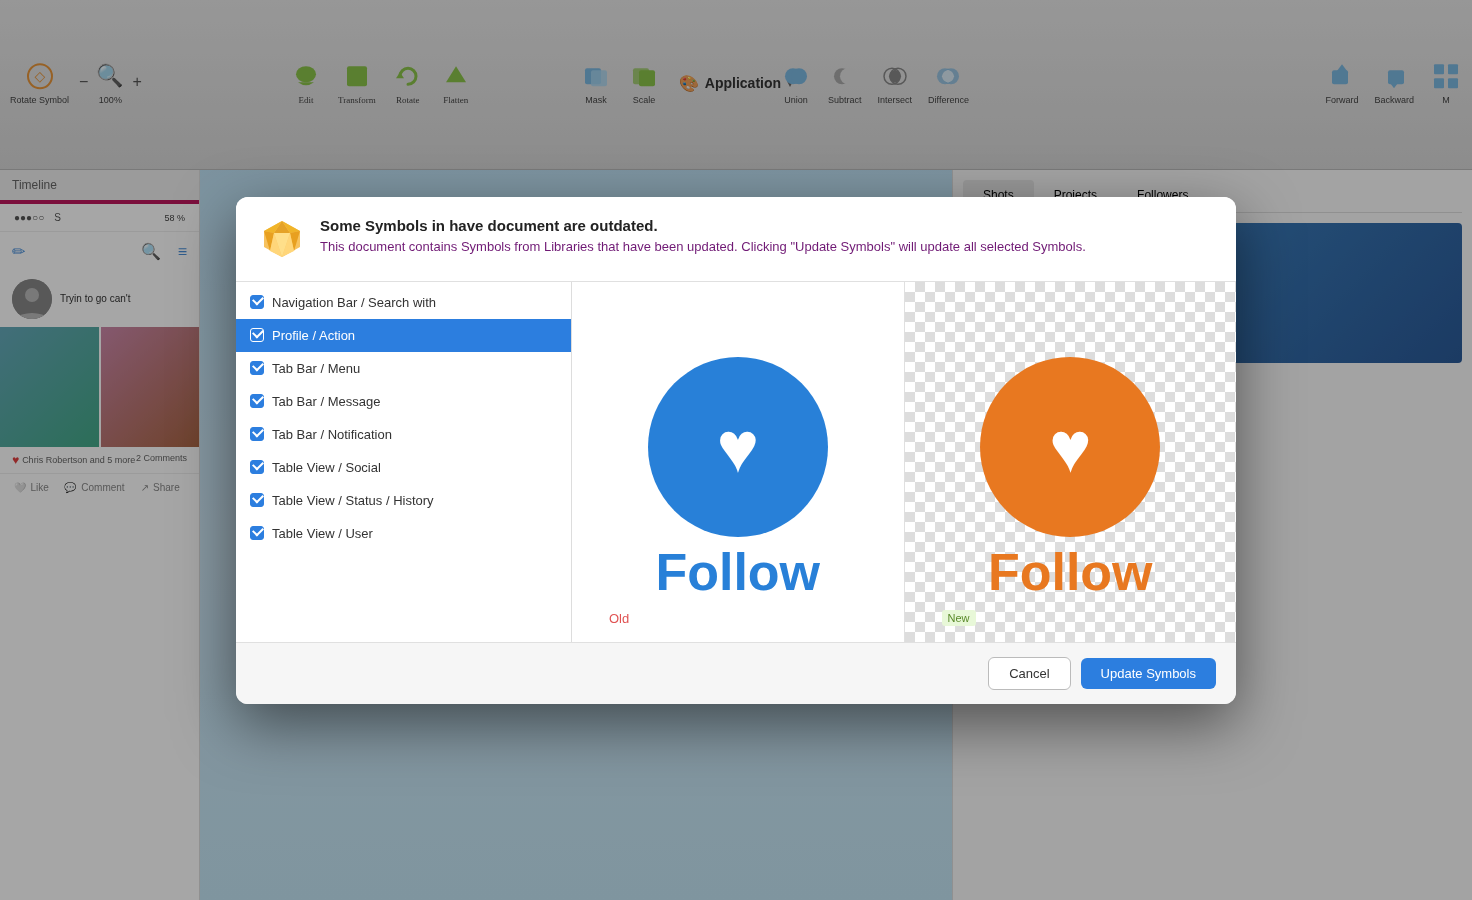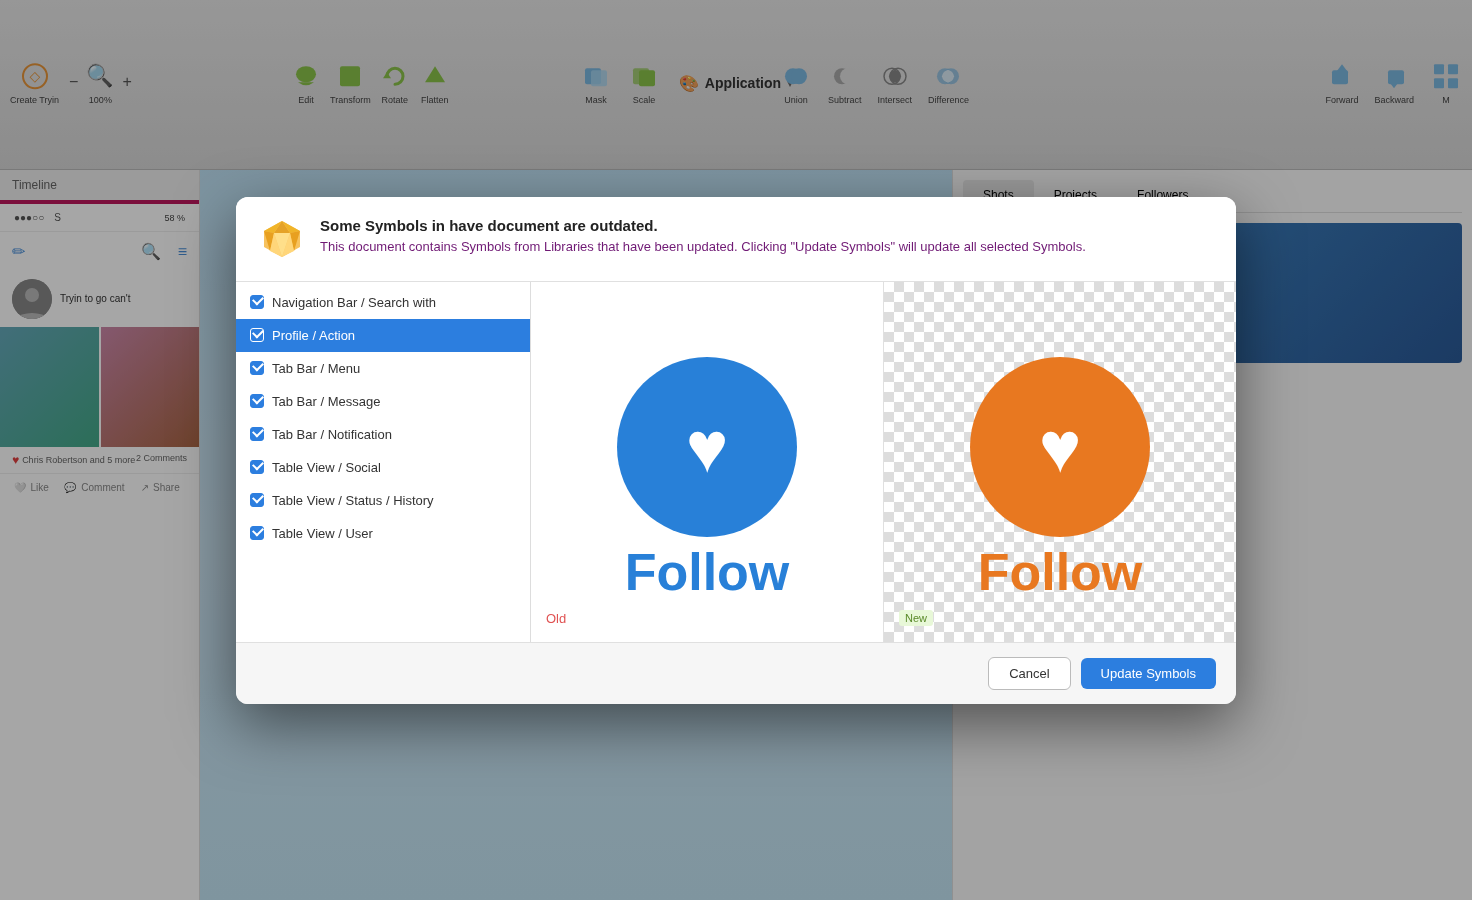--- a/index.html
+++ b/index.html
@@ -215,21 +215,21 @@
       color: #701a75;
       line-height: 1.4;
     }
 
     .modal-body {
       display: flex;
       height: 360px;
     }
 
     .symbols-list {
-      width: 295px;
+      width: 336px;
       background: white;
       border-right: 1px solid #ddd;
       overflow-y: auto;
       padding: 4px 0;
     }
 
     .list-item {
       display: flex;
       align-items: center;
       padding: 9px 14px;
@@ -312,21 +312,21 @@
         linear-gradient(45deg, transparent 75%, #ddd 75%),
         linear-gradient(-45deg, transparent 75%, #ddd 75%);
       background-size: 20px 20px;
       background-position: 0 0, 0 10px, 10px -10px, -10px 0px;
       background-color: white;
     }
 
     .preview-label {
       position: absolute;
       bottom: 16px;
-      left: 15px;
+      left: 37px;
       font-size: 13px;
       font-weight: 500;
     }
 
     .preview-label.old { color: #e05252; }
     .preview-label.new { color: #5a8a2a; background: #e8f8d8; padding: 2px 6px; border-radius: 3px; font-size: 11px; }
 
     .follow-circle {
       width: 180px;
       height: 180px;
@@ -444,40 +444,40 @@
 <div class="toolbar">
 
   <div style="position:absolute; left:10px; top:50%; transform:translateY(-55%); display:flex; align-items:center; gap:10px;">
     <div class="toolbar-icon-group">
       <div class="toolbar-icon-shape">
         <svg width="28" height="28" viewBox="0 0 28 28">
           <circle cx="14" cy="14" r="12" fill="none" stroke="#e8963a" stroke-width="2"></circle>
           <text x="14" y="19" text-anchor="middle" font-size="14" fill="#e8963a">◇</text>
         </svg>
       </div>
-      <span class="tb-label">Create Tryin</span>
+      <span class="tb-label">Rotate Symbol</span>
     </div>
 
     <div style="display:flex; align-items:center; gap:2px;">
       <span style="font-size:16px; color:#555; cursor:pointer;">−</span>
       <div class="toolbar-icon-group" style="margin:0 4px;">
         <div class="toolbar-icon-shape">🔍</div>
         <span class="tb-label">100%</span>
       </div>
       <span style="font-size:16px; color:#555; cursor:pointer;">+</span>
     </div>
   </div>
 
   <div class="toolbar-title">
     <span style="font-size:16px;">🎨</span>
     <span style="font-size:14px; font-weight:600;">Application</span>
     <span style="font-size:12px; color:#666;">▾</span>
   </div>
 
-  <div style="position:absolute; left:290px; top:50%; transform:translateY(-55%); display:flex; align-items:center; gap:8px;">
+  <div style="position:absolute; left:290px; top:50%; transform:translateY(-55%); display:flex; align-items:center; gap:16px;font-family:Liberation Serif, serif;">
     <div class="toolbar-icon-group">
       <div class="toolbar-icon-shape">
         <svg width="28" height="28" viewBox="0 0 28 28">
             <ellipse cx="14" cy="12" rx="10" ry="8" fill="#8bc34a"></ellipse>
             <path d="M6 20 Q14 26 22 20" fill="#8bc34a"></path>
           </svg>
       </div>
       <span class="tb-label">Edit</span>
     </div>
     <div class="toolbar-icon-group">

